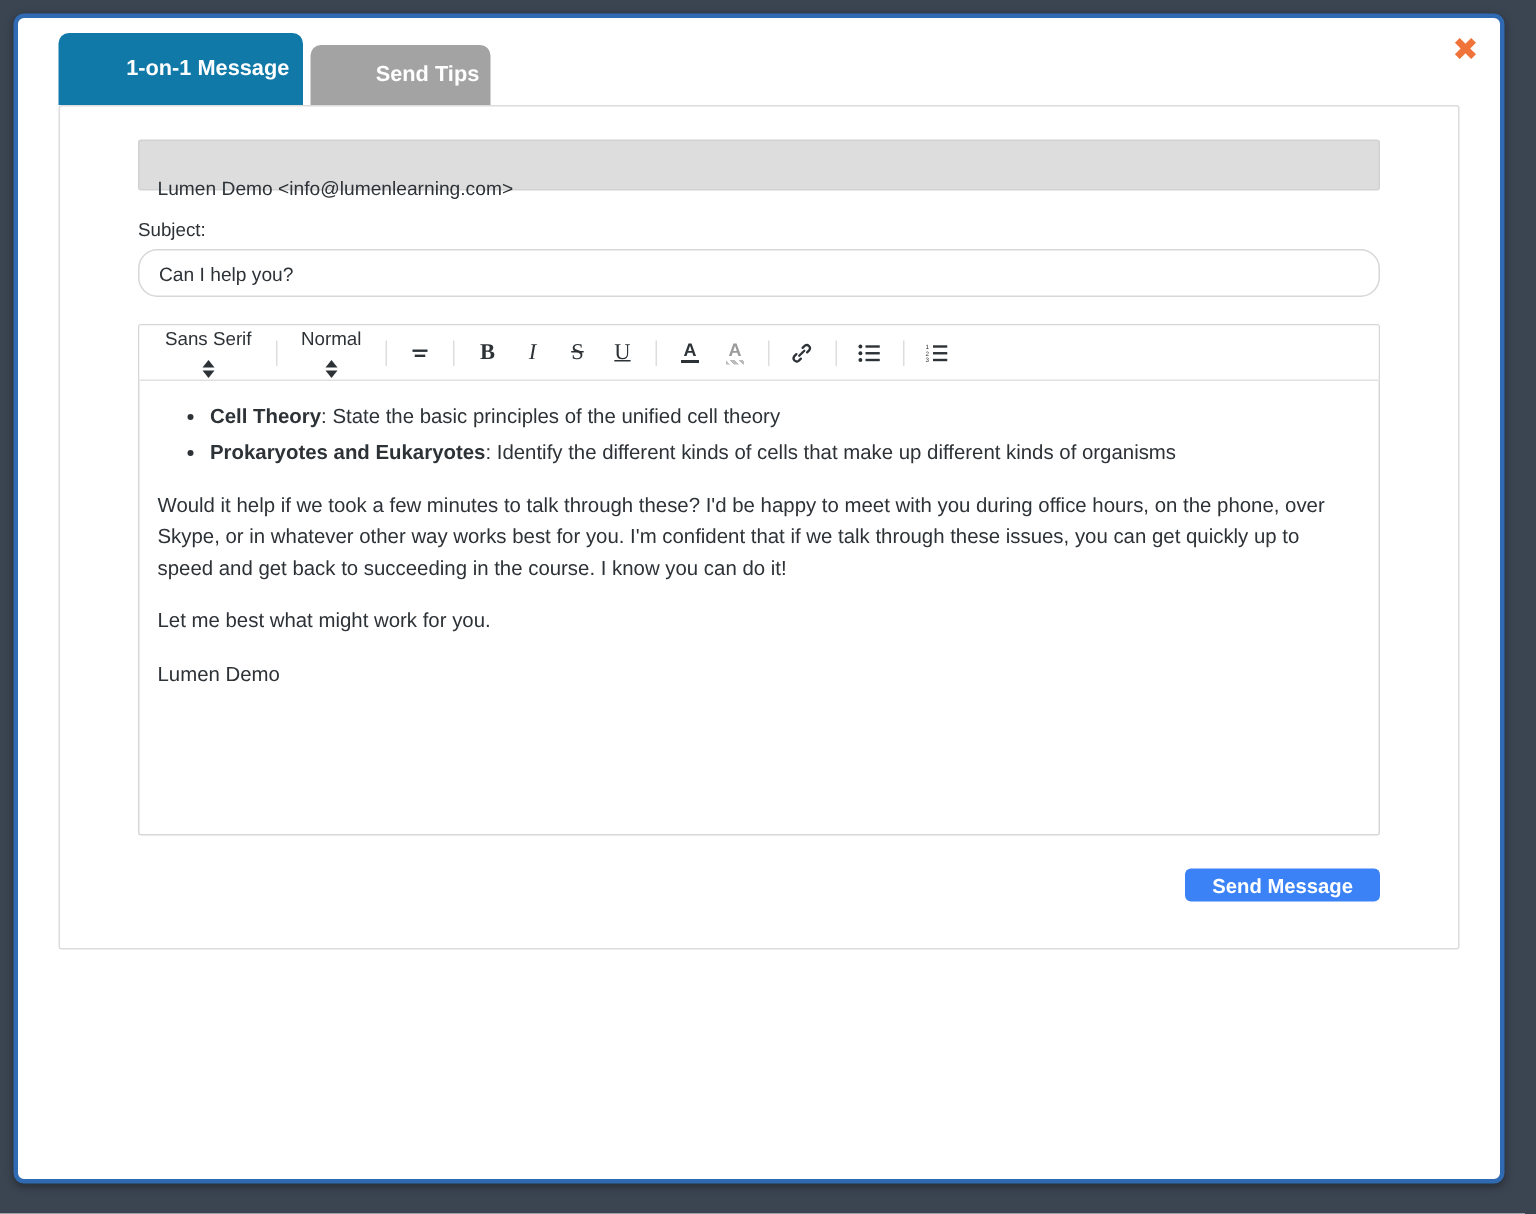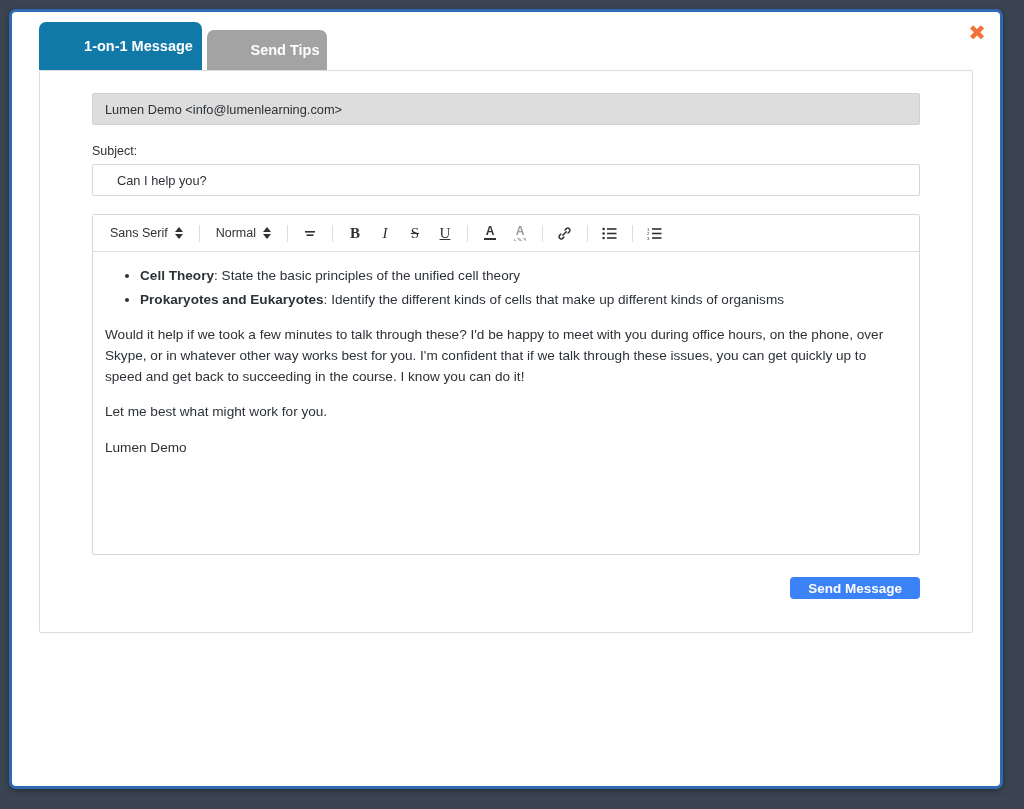--- a/index.html
+++ b/index.html
@@ -120,36 +120,36 @@
   .field-label {
     font-size: 12.5px;
     color: #2d3237;
     margin-bottom: 6px;
   }
   .from-field {
     background: #dddddd;
     border: 1px solid #d2d2d2;
     height: 32px;
     line-height: 32px;
-    padding: 0 12px;
+    padding: 16px 12px;
     font-size: 12.8px;
     color: #2d3237;
     box-sizing: border-box;
     border-radius: 2px;
   }
   .subject-field {
     background: #ffffff;
     border: 1px solid #d7d7d7;
     height: 32px;
     line-height: 32px;
-    padding: 0 24px;
+    padding: 0 13px;
     font-size: 12.8px;
     color: #2d3237;
     box-sizing: border-box;
-    border-radius: 2px;
+    border-radius: 13px;
   }
   .spacer-20 { height: 19px; }
   .spacer-18 { height: 18px; }
 
   
   .editor {
     border: 1px solid #d7d7d7;
     border-radius: 2px;
   }
   .toolbar {
@@ -163,20 +163,21 @@
   }
   .tb-select {
     display: flex;
     align-items: center;
     gap: 7px;
     padding: 0 9px;
     font-size: 12.5px;
     color: #2d3237;
     cursor: pointer;
     white-space: nowrap;
+    flex-direction: column;
   }
   .stacker {
     display: inline-flex;
     flex-direction: column;
     gap: 2px;
     line-height: 0;
   }
   .stacker i {
     display: block;
     width: 0; height: 0;

